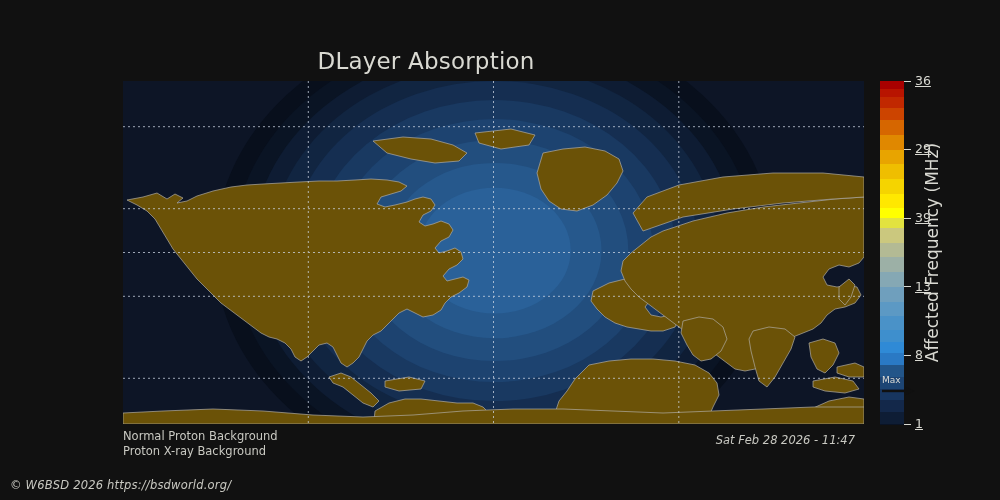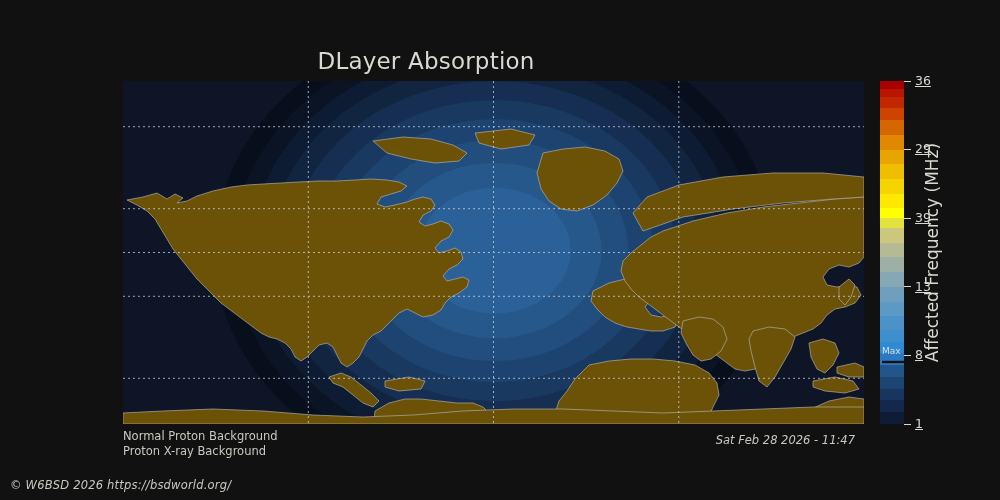--- a/index.html
+++ b/index.html
@@ -330,21 +330,21 @@
           <span class="dash"></span>
           <span class="tlabel">29</span>
         </div>
         <div class="cbar-tick" style="top: 0px;">
           <span class="dash"></span>
           <span class="tlabel">36</span>
         </div>
       </div>
   </div>
 
-  <div class="cbar-max" style="top: 347px; text-align: right;">
+  <div class="cbar-max" style="top: 376px; text-align: right;">
     <span class="maxtxt">Max</span>
     <svg width="36" height="14" viewBox="0 0 36 14" style="position:absolute;left:0;top:9px">
       <line x1="1" y1="6" x2="25" y2="6" stroke="#101010" stroke-width="2.4"></line>
       <polygon points="24,1.5 34,6 24,10.5" fill="#101010"></polygon>
     </svg>
   </div>
 
   <div class="cbar-axis-label">Affected Frequency (MHz)</div>
 
   <div class="note-block">

